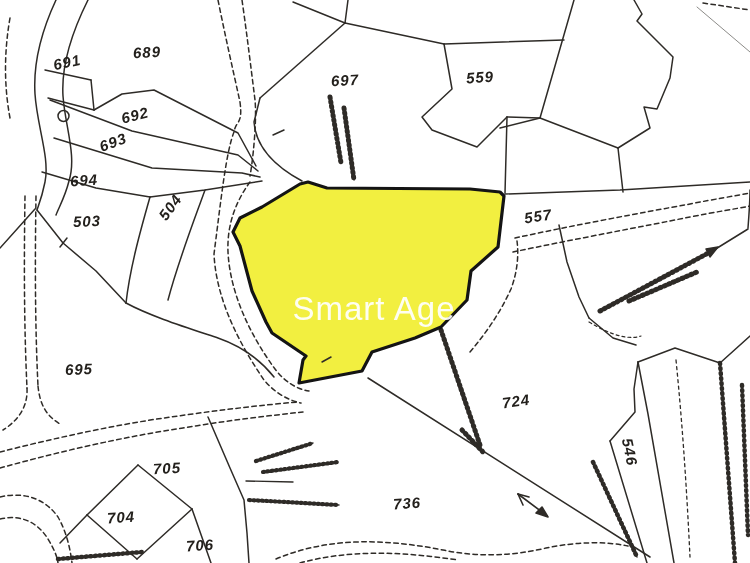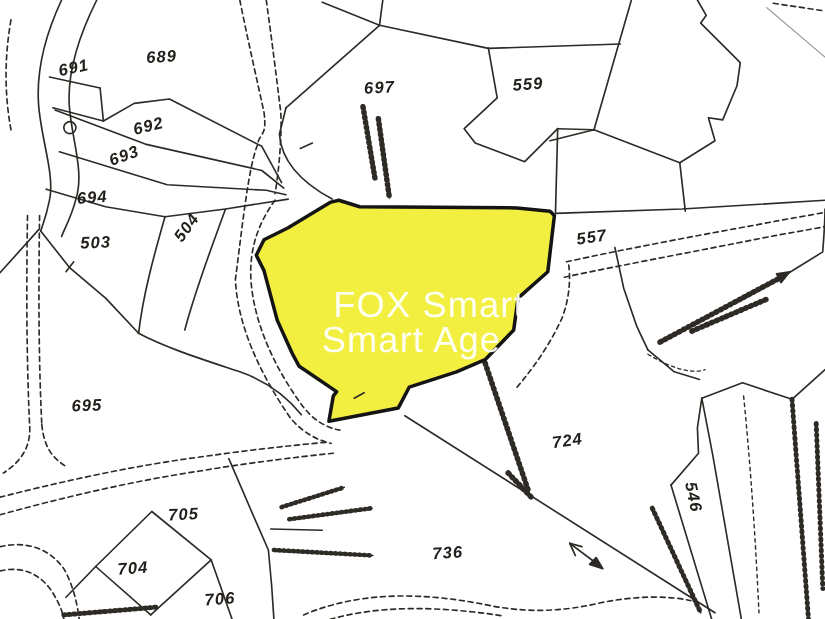--- a/index.html
+++ b/index.html
@@ -173,16 +173,15 @@
   <div class="plabel" style="left:480px;top:77px;transform:translate(-50%,-50%) rotate(-4deg);">559</div>
   <div class="plabel" style="left:538px;top:216px;transform:translate(-50%,-50%) rotate(-8deg);">557</div>
   <div class="plabel" style="left:79px;top:369px;transform:translate(-50%,-50%) rotate(-2deg);">695</div>
   <div class="plabel" style="left:516px;top:401px;transform:translate(-50%,-50%) rotate(-8deg);">724</div>
   <div class="plabel" style="left:630px;top:452px;transform:translate(-50%,-50%) rotate(78deg);">546</div>
   <div class="plabel" style="left:407px;top:503px;transform:translate(-50%,-50%) rotate(-4deg);">736</div>
   <div class="plabel" style="left:167px;top:468px;transform:translate(-50%,-50%) rotate(-3deg);">705</div>
   <div class="plabel" style="left:121px;top:517px;transform:translate(-50%,-50%) rotate(-4deg);">704</div>
   <div class="plabel" style="left:200px;top:545px;transform:translate(-50%,-50%) rotate(-4deg);">706</div>
 
-  <div class="wmark" style="left:390px;top:277px;">FOX Smart</div>
   <div class="wmark" style="left:374px;top:309px;">Smart Age</div>
 
 </div>
 
 </body></html>

